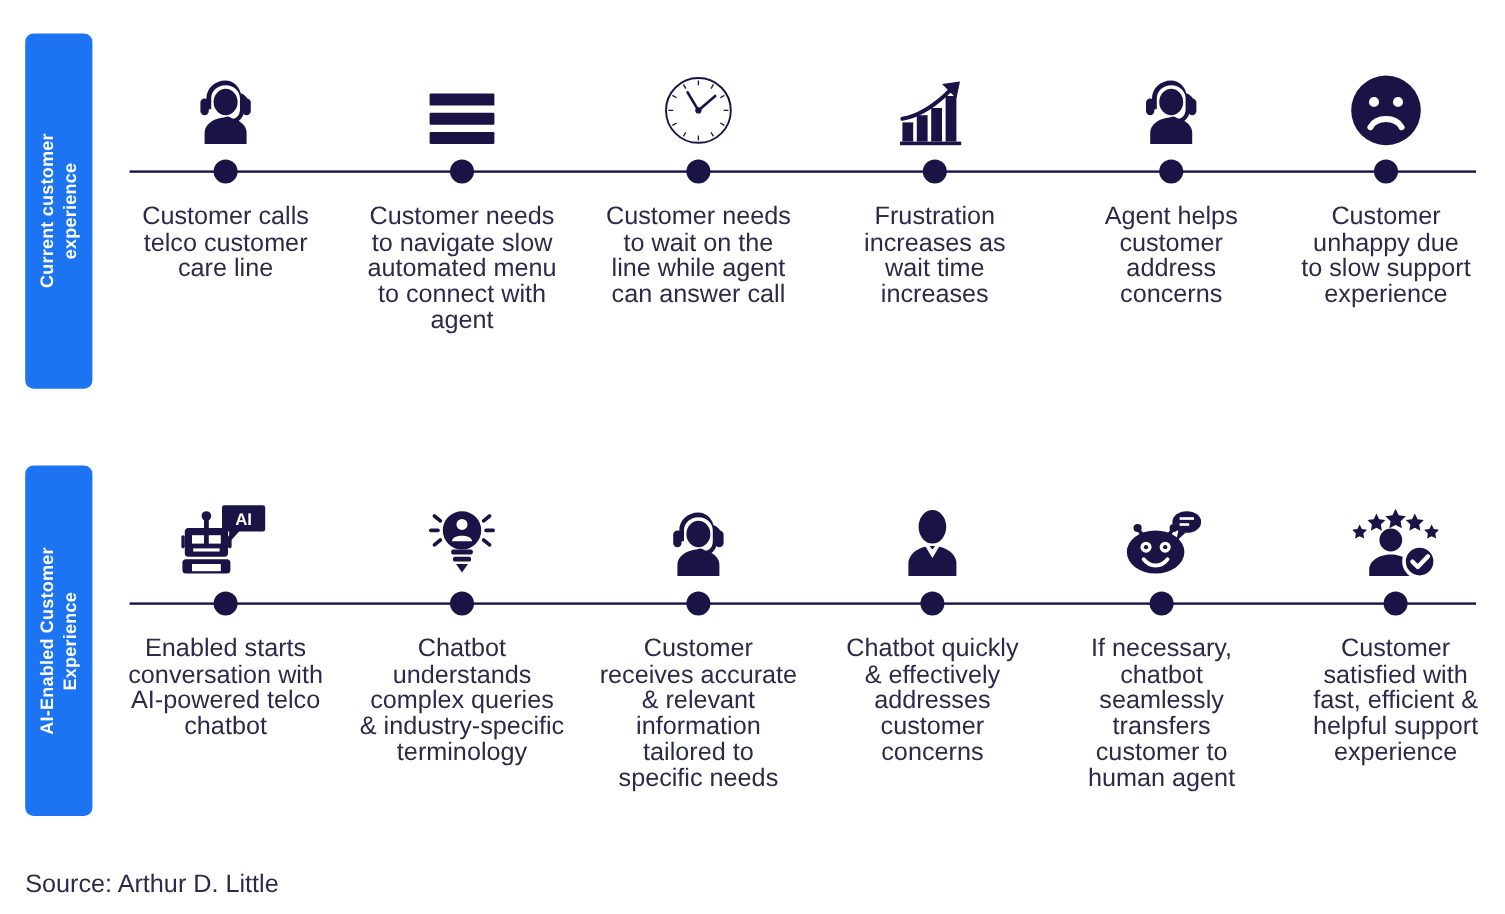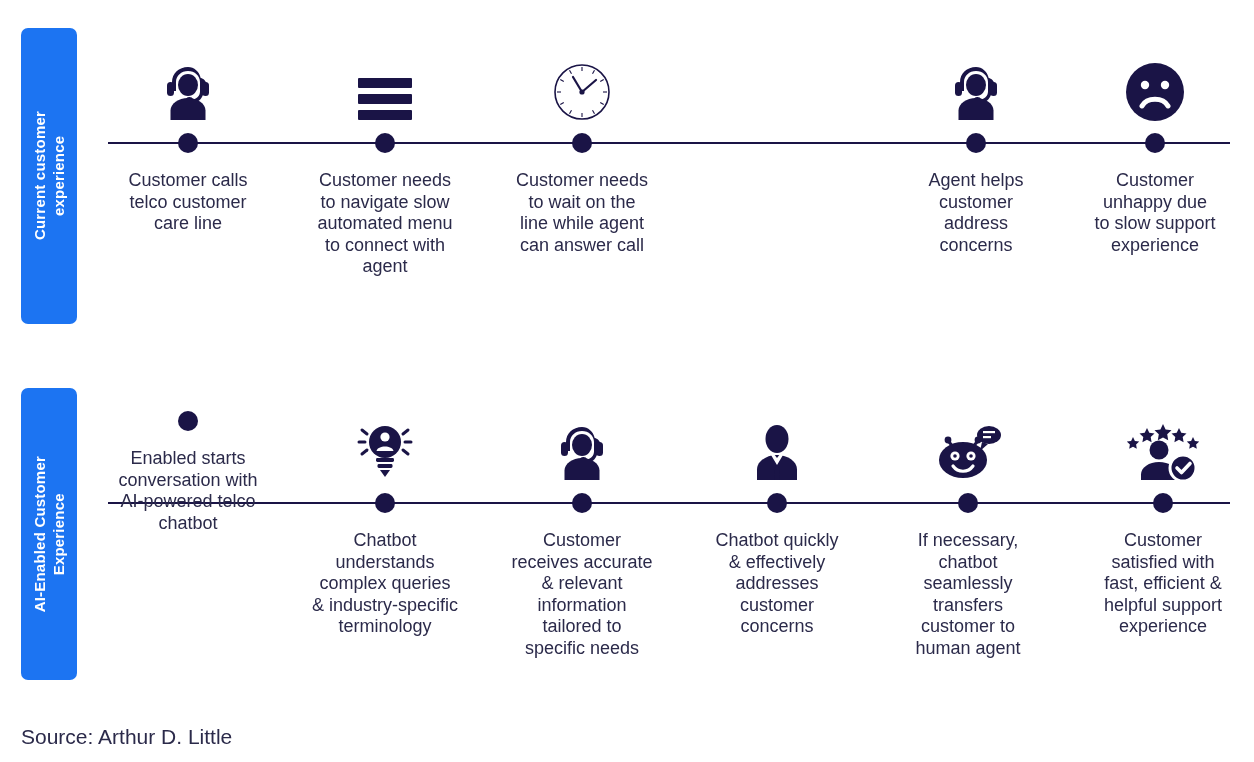--- a/index.html
+++ b/index.html
@@ -80,21 +80,21 @@
     border-radius: 50%;
     background: #1A1446;
     margin-top: 11px;
     position: relative;
     z-index: 2;
   }
 
   .step-text {
     margin-top: 17px;
     color: #2B2A4A;
-    font-size: 18px;
+    font-size: 21px;
     line-height: 21.5px;
     text-align: center;
     white-space: pre-line;
     width: 186px;
   }
   #row2 .step-text { width: 196px; }
   #row2 .step { width: 196px; margin-left: -98px; }
 
   
   .source {
@@ -178,20 +178,38 @@
           <circle cx="30" cy="30" r="2.6" fill="#1A1446" stroke="none"></circle>
         </svg>
       </div>
       <div class="dot"></div>
       <div class="step-text">Customer needs
 to wait on the
 line while agent
 can answer call</div>
     </div>
 
+    <div class="step" style="left:671px">
+      <div class="step-icon">
+        <svg width="58" height="56" viewBox="0 0 58 56" fill="#1A1446">
+          <rect x="2" y="36" width="9" height="16"></rect>
+          <rect x="14" y="30" width="9" height="22"></rect>
+          <rect x="26" y="24" width="9" height="28"></rect>
+          <rect x="38" y="14" width="9" height="38"></rect>
+          <rect x="0" y="52" width="51" height="3"></rect>
+          <path d="M2 33 C14 31 26 24 38 13 L45 6" stroke="#1A1446" stroke-width="3.4" fill="none" stroke-linecap="round"></path>
+          <path d="M35 4 L50 2 L47 16 Z"></path>
+        </svg>
+      </div>
+      <div class="dot"></div>
+      <div class="step-text">Frustration
+increases as
+wait time
+increases</div>
+    </div>
 
     <div class="step" style="left:868px">
       <div class="step-icon">
         <svg width="54" height="60" viewBox="0 0 54 60" fill="#1A1446">
           <path d="M27 5c-9 0-16 6.6-16 15v9h4v-9c0-6.2 5.3-11 12-11s12 4.8 12 11v9c0 4.8-2.6 7.4-6.6 8.4a4.4 4.4 0 0 0-4-2.4 4.4 4.4 0 1 0 0 8.8c1.9 0 3.5-1.2 4.1-2.8 5.8-1.2 9.5-5.2 10.2-11.2h.3c1.7 0 3-2.9 3-6.5S41.7 16 40 16h-.3C38.3 9.7 33.2 5 27 5z"></path>
           <rect x="6" y="20" width="7" height="14" rx="3.5"></rect>
           <rect x="41" y="20" width="7" height="14" rx="3.5"></rect>
           <ellipse cx="27" cy="23" rx="10" ry="11"></ellipse>
           <path d="M27 36c-9.6 0-17.5 5.6-17.5 12.6V58h35v-9.4C44.5 41.6 36.6 36 27 36z"></path>
         </svg>
@@ -217,20 +235,37 @@
 unhappy due
 to slow support
 experience</div>
     </div>
   </div>
 
   <div class="row" id="row2">
     <div class="axis"></div>
 
     <div class="step" style="left:80px">
+      <div class="step-icon">
+        <svg width="74" height="62" viewBox="0 0 74 62" fill="#1A1446">
+          <rect x="34" y="1" width="36" height="22" rx="2"></rect>
+          <path d="M40 22 L40 32 L49 22 Z"></path>
+          <text x="52" y="17.5" font-family="Liberation Sans, sans-serif" font-size="14" font-weight="bold" fill="#ffffff" text-anchor="middle">AI</text>
+          <rect x="3" y="20" width="36" height="24" rx="3"></rect>
+          <rect x="9" y="26" width="10" height="7" fill="#fff"></rect>
+          <rect x="23" y="26" width="10" height="7" fill="#fff"></rect>
+          <rect x="10" y="37" width="22" height="2.6" fill="#fff"></rect>
+          <rect x="19" y="12" width="4" height="8"></rect>
+          <circle cx="21" cy="10" r="4"></circle>
+          <rect x="1" y="46" width="40" height="12" rx="3"></rect>
+          <rect x="9" y="50" width="24" height="6" fill="#fff"></rect>
+          <rect x="0" y="26" width="3" height="11" rx="1.5"></rect>
+          <rect x="39" y="26" width="3" height="11" rx="1.5"></rect>
+        </svg>
+      </div>
       <div class="dot"></div>
       <div class="step-text">Enabled starts
 conversation with
 AI-powered telco
 chatbot</div>
     </div>
 
     <div class="step" style="left:277px">
       <div class="step-icon">
         <svg width="64" height="62" viewBox="0 0 64 62" fill="#1A1446">

